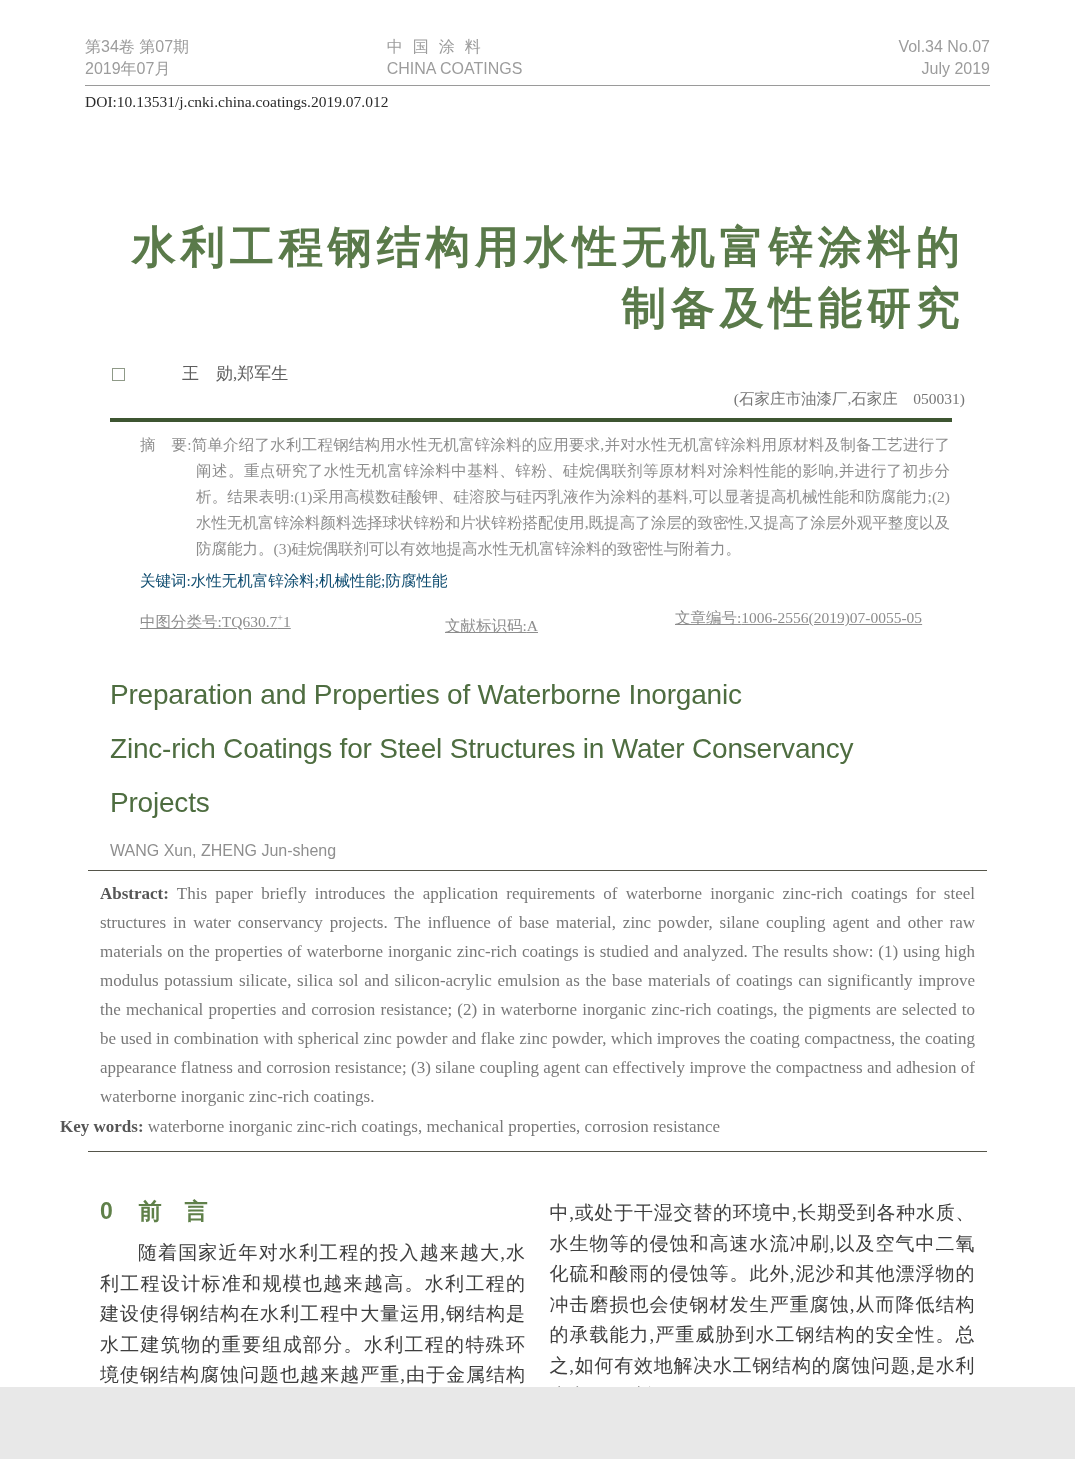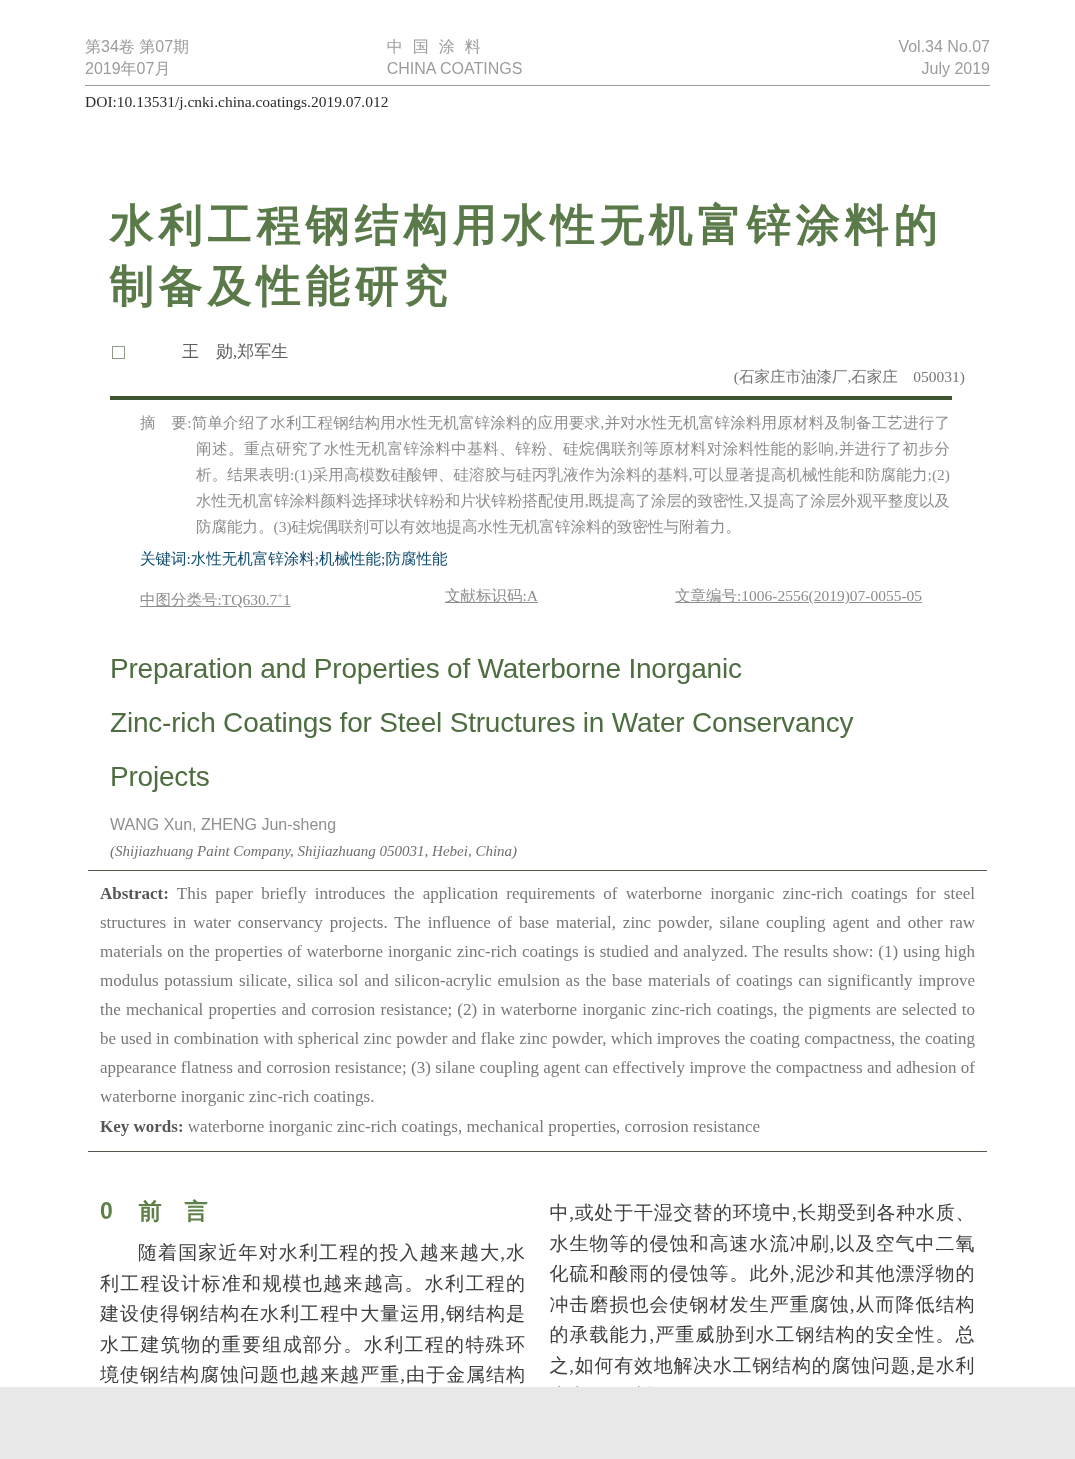--- a/index.html
+++ b/index.html
@@ -19,23 +19,23 @@
   }
   .header .col { flex:1; }
   .header .col.center { text-align:left; }
   .header .col.right { text-align:right; }
   .journal-cn { letter-spacing:10px; margin-right:-10px; }
 
   .doi { margin:6px 85px 0 85px; font-size:15.5px; color:#2a2a2a; line-height:20px; }
 
   
   .title-cn {
-    margin:82px 110px 0 110px; color:#5a7a4a; font-weight:bold;
+    margin:104px 110px 0 110px; color:#5a7a4a; font-weight:bold;
     font-family:"Liberation Sans","DejaVu Sans",sans-serif;
-    font-size:44px; line-height:61px; letter-spacing:5px;
+    font-size:44px; line-height:61px; letter-spacing:5px;text-align:right;
   }
   .authors-row {
     margin:24px 110px 0 112px; display:flex; align-items:center;
     font-size:17px; color:#5e5e5e; line-height:24px;gap:44px;
   }
   .author-marker {
     width:13px; height:13px; border:1.5px solid #8f9a88; display:inline-block;
     margin-right:13px; flex:0 0 auto;
   }
   .affil-cn { margin:2px 110px 0 140px; font-size:15.5px; color:#757575; line-height:22px;text-align:right; }
@@ -44,40 +44,40 @@
   
   .abstract-cn {
     margin:10px 125px 0 140px; font-size:15.5px; line-height:26px;
     color:#8d8d8d; text-align:justify; padding-left:56px; text-indent:-56px;
   }
   .keywords-cn { margin:6px 125px 0 140px; font-size:15.5px; color:#0c4a6e; line-height:26px; }
   .class-row {
     margin:12px 125px 0 140px; display:flex; font-size:15.5px;
     color:#8d8d8d; line-height:24px;text-decoration:underline;
   }
-  .class-row .c1 { width:305px; } .class-row .c2 { width:230px; } .class-row .c3 { flex:1; }
+  .class-row .c1 { width:305px; } .class-row .c2 { width:230px;margin-top:8px; } .class-row .c3 { flex:1; }
   .class-row sup { font-size:10px; }
 
   
   .title-en {
     margin:30px 100px 0 110px; color:#4e6d40; font-weight:normal;
     font-family:"Liberation Sans","DejaVu Sans",sans-serif;
     font-size:28px; line-height:54px; letter-spacing:-0.2px;
   }
   .authors-en { margin:10px 110px 0 110px; font-family:"Liberation Sans","DejaVu Sans",sans-serif;
     font-size:16px; color:#8f8f8f; line-height:22px; }
   .affil-en { margin:4px 110px 0 110px; font-style:italic; font-size:15px; color:#6f6f6f; line-height:22px; }
   .rule-thin { margin:8px 88px 0 88px; border-top:1.5px solid #55554a; }
 
   .abstract-en {
     margin:8px 100px 0 100px; font-size:17px; line-height:29px;
     color:#787878; text-align:justify;
   }
   .abstract-en b, .keywords-en b { color:#565656; }
-  .keywords-en { margin:1px 100px 0 100px; font-size:17px; line-height:29px; color:#787878; }
+  .keywords-en { margin:1px 100px 0 60px; font-size:17px; line-height:29px; color:#787878; }
 
   
   .body-cols { display:flex; gap:24px; margin:44px 100px 0 100px; }
   .body-cols .bcol { flex:1; min-width:0; }
   .section-heading {
     font-family:"Liberation Sans","DejaVu Sans",sans-serif; font-weight:bold;
     font-size:23px; color:#5f8049; line-height:30px; display:flex;
   }
   .section-heading .num { margin-right:26px; }
   .body-cols p {
@@ -136,21 +136,20 @@
     <div class="c2"><span>文献标识码:</span><span>A</span></div>
     <div class="c3"><span>文章编号:</span><span>1006-2556(2019)07-0055-05</span></div>
   </div>
 
   <h2 class="title-en">
     <div>Preparation and Properties of Waterborne Inorganic</div>
     <div>Zinc-rich Coatings for Steel Structures in Water Conservancy</div>
     <div>Projects</div>
   </h2>
   <div class="authors-en">WANG Xun, ZHENG Jun-sheng</div>
-  <div class="affil-en">(Shijiazhuang Paint Company, Shijiazhuang 050031, Hebei, China)</div>
 
   <div class="rule-thin"></div>
 
   <p class="abstract-en"><b>Abstract:</b><span> This paper briefly introduces the application requirements of waterborne inorganic zinc-rich coatings for steel structures in water conservancy projects. The influence of base material, zinc powder, silane coupling agent and other raw materials on the properties of waterborne inorganic zinc-rich coatings is studied and analyzed. The results show: (1) using high modulus potassium silicate, silica sol and silicon-acrylic emulsion as the base materials of coatings can significantly improve the mechanical properties and corrosion resistance; (2) in waterborne inorganic zinc-rich coatings, the pigments are selected to be used in combination with spherical zinc powder and flake zinc powder, which improves the coating compactness, the coating appearance flatness and corrosion resistance; (3) silane coupling agent can effectively improve the compactness and adhesion of waterborne inorganic zinc-rich coatings.</span></p>
   <p class="keywords-en"><b>Key words:</b><span> waterborne inorganic zinc-rich coatings, mechanical properties, corrosion resistance</span></p>
 
   <div class="rule-thin" style="margin-top:10px;"></div>
 
   <div class="body-cols">
     <div class="bcol">

